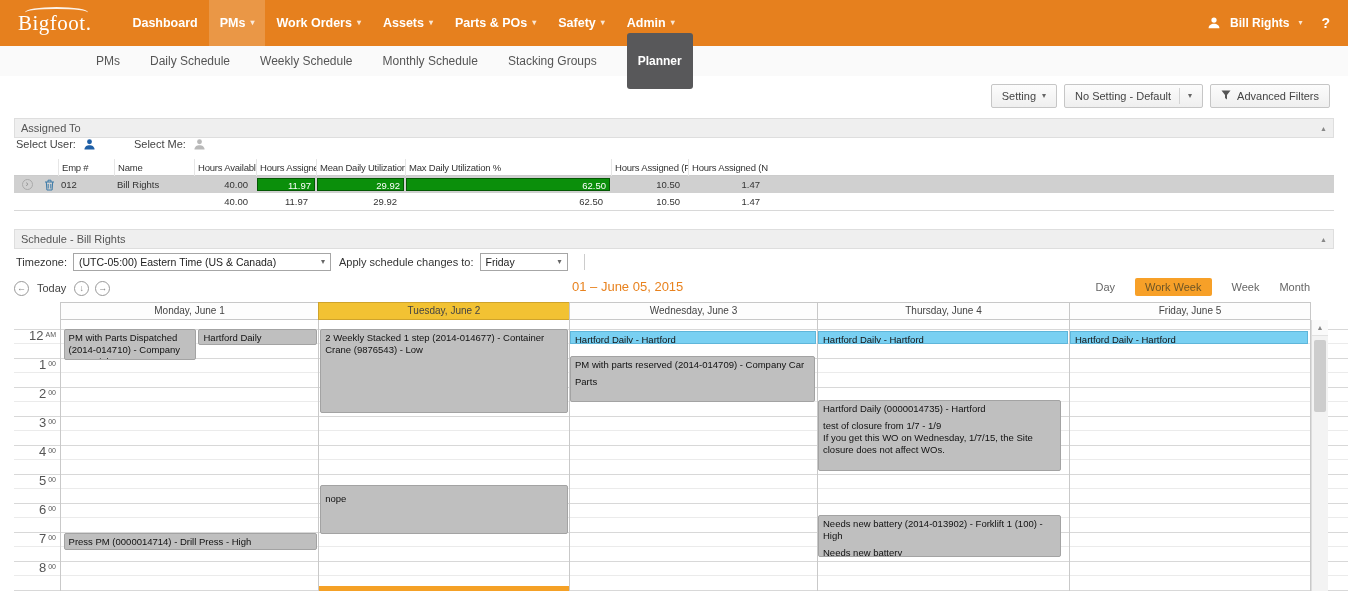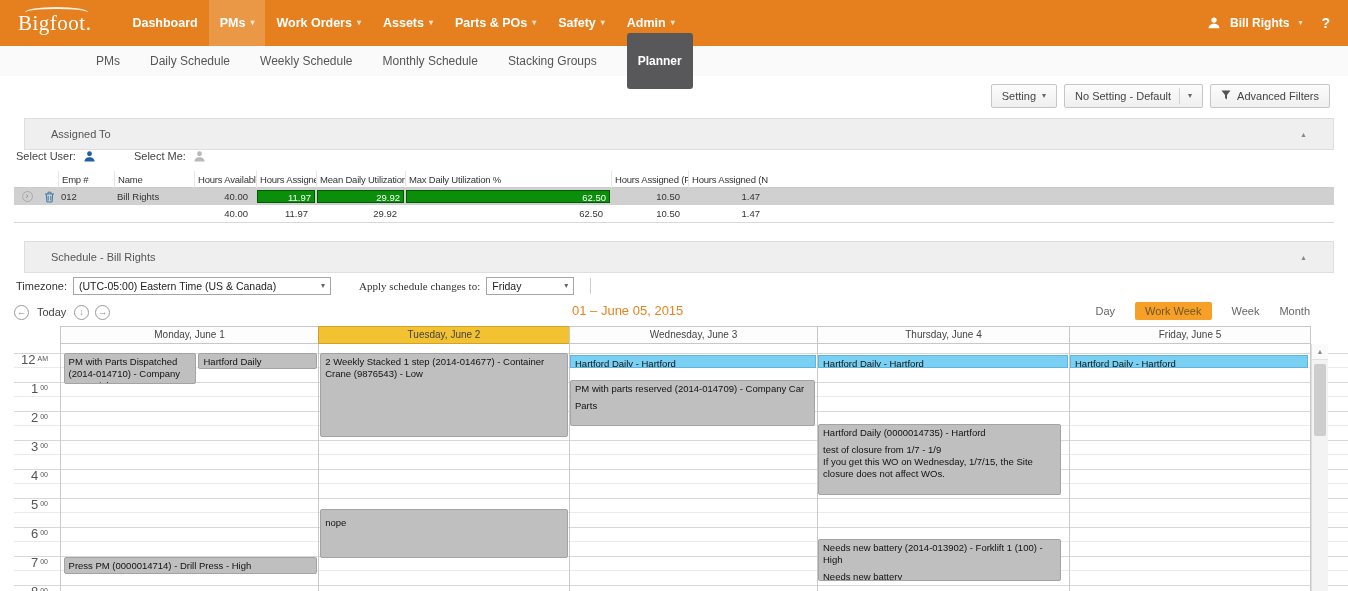--- a/index.html
+++ b/index.html
@@ -30,22 +30,22 @@
   .subtab { cursor:default; }
   .subtab.active { background:#58585A; color:#fff; border-radius:3px; padding:21px 11px; font-weight:bold; }
 
   
   .toolbar { height:24px; margin-top:8px; display:flex; justify-content:flex-end; align-items:center; gap:7px; padding-right:18px; }
   .btn { display:inline-flex; align-items:center; gap:6px; height:24px; background:linear-gradient(#FCFCFC,#EFEFEF);
          border:1px solid #C6C6C6; border-radius:2px; padding:4px 10px; font-size:11px; color:#444; }
   .combo-sep { width:1px; height:16px; background:#D4D4D4; margin:0 2px; }
 
   
-  .panel-h { margin:10px 14px 0 24px; height:32px; background:#EFEFEF; border:1px solid #DEDEDE;
-             display:flex; align-items:center; padding:0 26px; font-size:11px; color:#555; }
+  .panel-h { margin:10px 14px 0 14px; height:20px; background:#EFEFEF; border:1px solid #DEDEDE;
+             display:flex; align-items:center; padding:0 6px; font-size:11px; color:#555; }
   .panel-h.sched { margin-top:18px; }
   .collapse { margin-left:auto; font-size:7px; color:#888; }
 
   
   .select-row { height:21px; display:flex; align-items:flex-start; gap:7px; padding-left:16px; font-size:11px; color:#444; }
   .gap24 { width:24px; }
 
   
   .tbl { margin:0 14px; font-size:9.5px; border-bottom:1px solid #D8D8D8; }
   .trow { display:flex; height:17px; align-items:center; }
@@ -60,21 +60,21 @@
           color:#fff; text-align:right; padding-right:3px; }
   .expand-ic { width:11px; height:11px; border:1px solid #AAA; border-radius:50%; color:#888;
                font-size:9px; line-height:9px; text-align:center; display:inline-block; }
 
   
   .controls { height:19px; margin:3px 0 0 16px; display:flex; align-items:center; gap:6px; font-size:11px; color:#333; }
   .sel { height:18px; border:1px solid #A6A6A6; background:#fff; display:flex; align-items:center;
          justify-content:space-between; padding:0 5px; font-size:10.5px; color:#222; overflow:hidden; white-space:nowrap; }
   .sel.tz { width:258px; }
   .sel.apply { width:88px; }
-  .lbl.apply-lbl { margin-left:22px;font-family:Liberation Serif, serif; }
+  .lbl.apply-lbl { margin-left:2px; }
   .vsep { width:1px; height:16px; background:#CCC; margin-left:10px; }
 
   
   .datenav { position:relative; height:24px; margin:5px 14px 0 14px; display:flex; align-items:center; gap:6px; }
   .circle-btn { width:15px; height:15px; border:1px solid #999; border-radius:50%; color:#888;
                 font-size:9px; line-height:13px; text-align:center; display:inline-block; }
   .today-lbl { font-size:11px; color:#444; margin:0 2px; }
   .daterange { position:absolute; left:558px; top:3px; color:#E8821E; font-size:13px; }
   .views { position:absolute; right:24px; top:2px; display:flex; align-items:center; gap:20px; font-size:11px; color:#666; }
   .view-btn.active { background:#F7A028; color:#6e5526; border-radius:2px; padding:3px 10px; }
@@ -88,21 +88,21 @@
   .ch-cell.today { background:#F2C233; border-color:#CFA32B; }
 
   .cal-body { position:relative; display:flex; height:273px; margin-left:14px; overflow:hidden;
               background-image:repeating-linear-gradient(to bottom,
                  transparent 0px, transparent 9px,
                  #D8D8D8 9px, #D8D8D8 10px,
                  transparent 10px, transparent 23px,
                  #EBEBEB 23px, #EBEBEB 24px,
                  transparent 24px, transparent 29px); }
   .gutter { position:relative; width:46px; flex:none; }
-  .hour-label { position:absolute; right:12px; display:flex; align-items:flex-start; gap:2px; color:#555; }
+  .hour-label { position:absolute; right:4px; display:flex; align-items:flex-start; gap:2px; color:#555; }
   .hour-big { font-size:13px; line-height:12px; }
   .hour-small { font-size:7px; line-height:8px; margin-top:1px; }
   .day-col { position:relative; flex:none; border-left:1px solid #C9C9C9; }
   .day-col.last { border-right:1px solid #C9C9C9; }
   .today-bottom-bar { position:absolute; left:0; right:0; bottom:0; height:7px; background:#F5A126; }
 
   .event { position:absolute; border:1px solid #A3A3A3; background:#BFBFBF; border-radius:2px;
            padding:2px 4px; font-size:9.5px; line-height:1.25; color:#111; overflow:hidden; z-index:2; }
   .event.blue { background:#79D0F2; border-color:#5FB6DA; border-radius:0; }
   .ev-gap { height:5px; }

